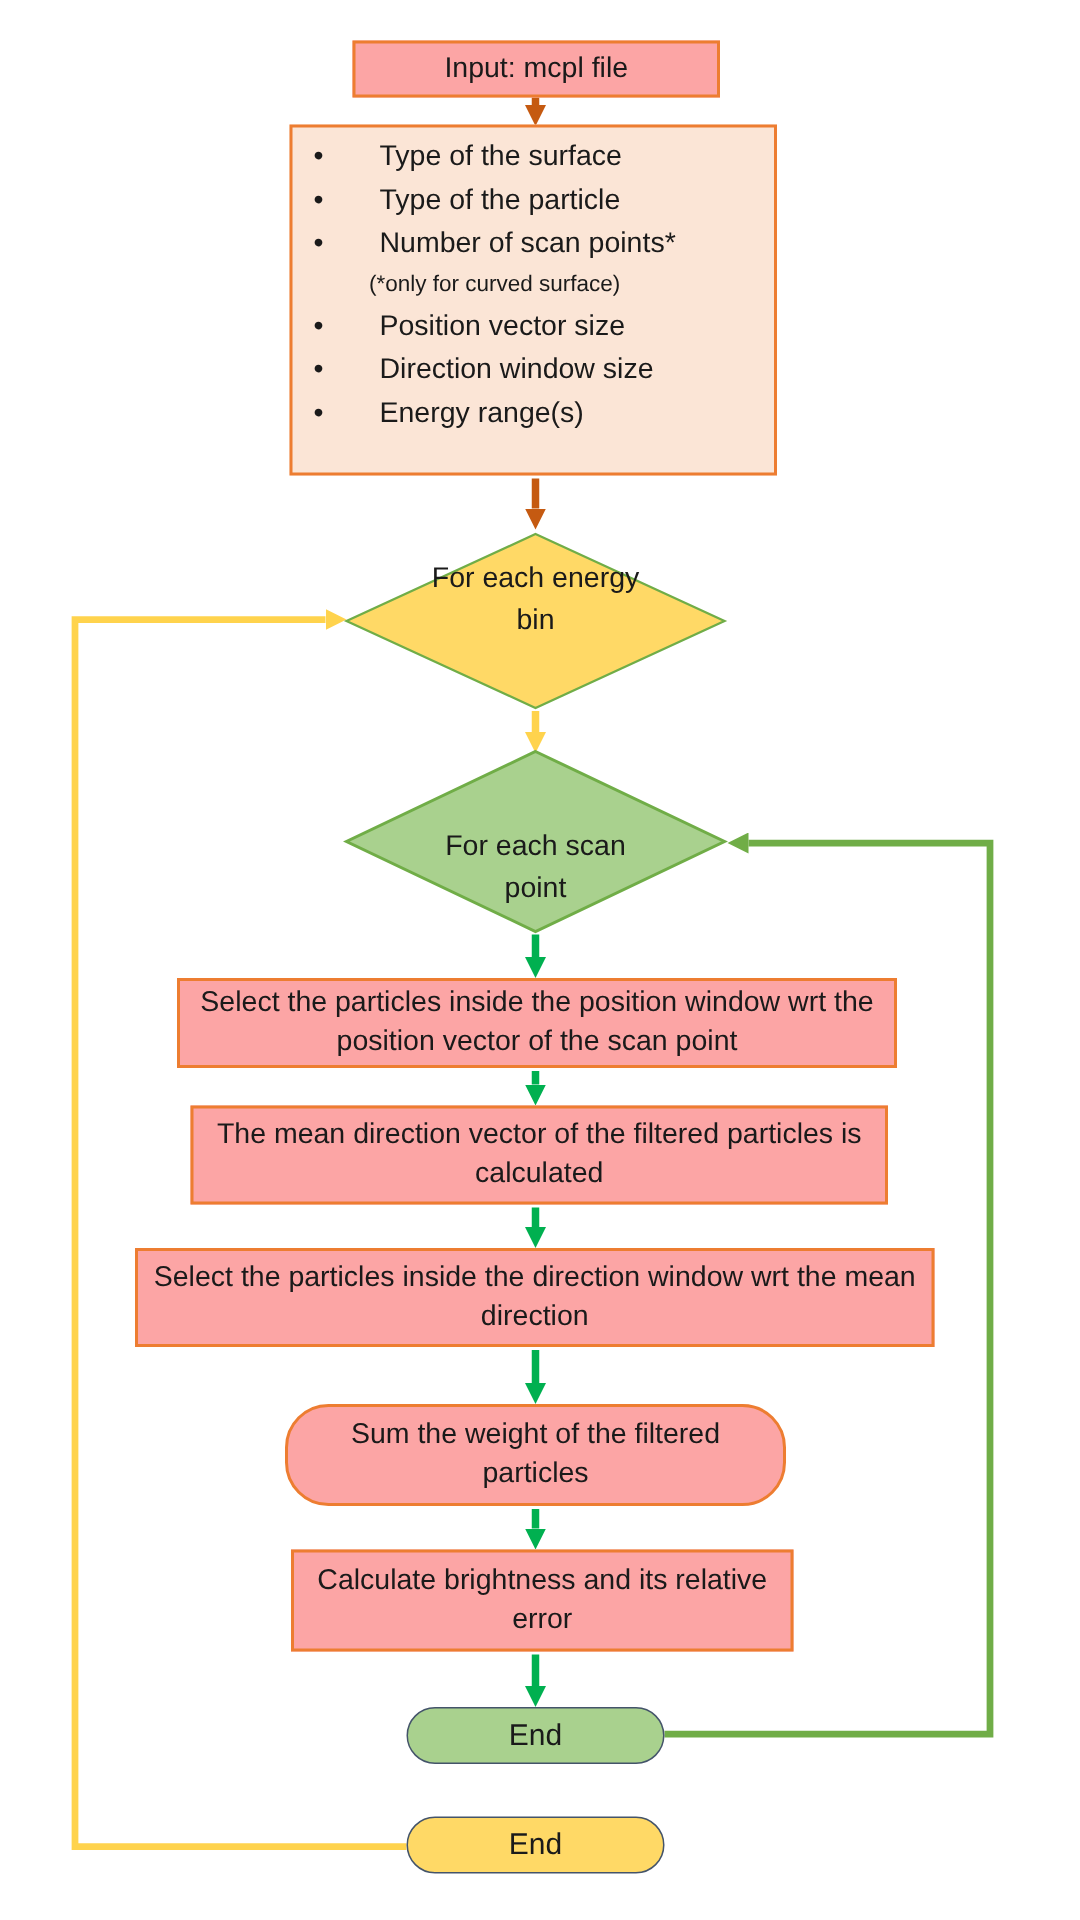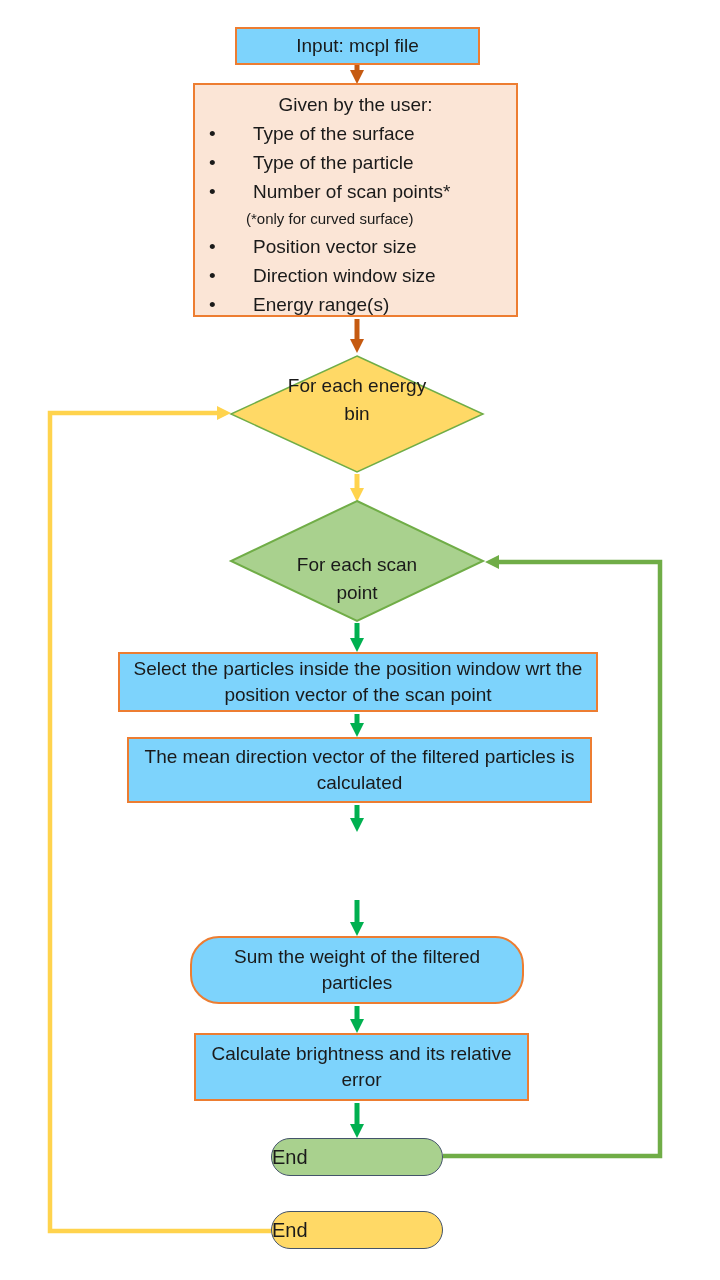--- a/index.html
+++ b/index.html
@@ -3,40 +3,40 @@
 <meta charset="utf-8">
 <style>
   html,body{margin:0;padding:0;background:#ffffff;}
   .canvas{
     position:relative;width:720px;height:1280px;background:#ffffff;overflow:hidden;
     font-family:"Liberation Sans", sans-serif;color:#1a1a1a;
   }
   svg.connectors{position:absolute;left:0;top:0;width:720px;height:1280px;}
   .node{position:absolute;box-sizing:border-box;}
   .process{
-    background:#7dd3fc;border:2px solid #ED7D31;
+    background:#fca5a5;border:2px solid #ED7D31;
     display:flex;align-items:center;justify-content:center;text-align:center;
     font-size:19px;line-height:26px;padding:2px 8px;
   }
   .input-box{font-size:19px;}
   .user-box{
     background:#FBE5D6;border:2px solid #ED7D31;
     font-size:19px;line-height:29px;padding:5px 0 0 0;
   }
   .ub-title{text-align:center;}
   .ub-item{position:relative;padding-left:58px;text-align:left;}
   .ub-item .bullet{position:absolute;left:14px;top:0;}
   .ub-note{font-size:15px;line-height:26px;padding-left:51px;text-align:left;}
   .diamond-label{
     position:absolute;width:150px;text-align:center;
     font-size:19px;line-height:28px;
   }
   .terminator{
     background:#A9D18E;border:1.5px solid #44546A;border-radius:19px;
-    display:flex;align-items:center;justify-content:flex-start;
+    display:flex;align-items:center;justify-content:center;
     font-size:20px;
   }
   .terminator.gold{background:#FFD966;}
 </style>
 </head>
 <body>
 
 <div class="canvas">
 
   <svg class="connectors" viewBox="0 0 720 1280">
@@ -70,21 +70,20 @@
 
     <polygon points="357,356 483,414 357,472 231,414" fill="#FFD966" stroke="#70AD47" stroke-width="1.5"></polygon>
     <polygon points="357,501 483,561 357,621 231,561" fill="#A9D18E" stroke="#70AD47" stroke-width="2"></polygon>
   </svg>
 
   <div class="node process input-box" style="left:235px;top:27px;width:245px;height:38px;">
     <span>Input: mcpl file</span>
   </div>
 
   <div class="node user-box" style="left:193px;top:83px;width:325px;height:234px;">
-    <div class="ub-title">Given by the user:</div>
     <div class="ub-item">
       <span class="bullet">•</span><span>Type of the surface</span>
     </div>
     <div class="ub-item">
       <span class="bullet">•</span><span>Type of the particle</span>
     </div>
     <div class="ub-item">
       <span class="bullet">•</span><span>Number of scan points*</span>
     </div>
     <div class="ub-note">(*only for curved surface)</div>
@@ -101,20 +100,23 @@
 
   <div class="diamond-label" style="left:282px;top:372px;">For each energy bin</div>
   <div class="diamond-label" style="left:282px;top:551px;">For each scan point</div>
 
   <div class="node process" style="left:127px;top:737px;width:465px;height:66px;">
     <span>The mean direction vector of the filtered particles is calculated</span>
   </div>
   <div class="node process" style="left:118px;top:652px;width:480px;height:60px;">
     <span>Select the particles inside the position window wrt the position vector of the scan point</span>
   </div>
+  <div class="node process" style="left:90px;top:832px;width:533px;height:66px;">
+    <span>Select the particles inside the direction window wrt the mean direction</span>
+  </div>
   <div class="node process" style="left:190px;top:936px;width:334px;height:68px;border-radius:29px;">
     <span>Sum the weight of the filtered particles</span>
   </div>
   <div class="node process" style="left:194px;top:1033px;width:335px;height:68px;">
     <span>Calculate brightness and its relative error</span>
   </div>
 
   <div class="node terminator" style="left:271px;top:1138px;width:172px;height:38px;">
     <span>End</span>
   </div>

